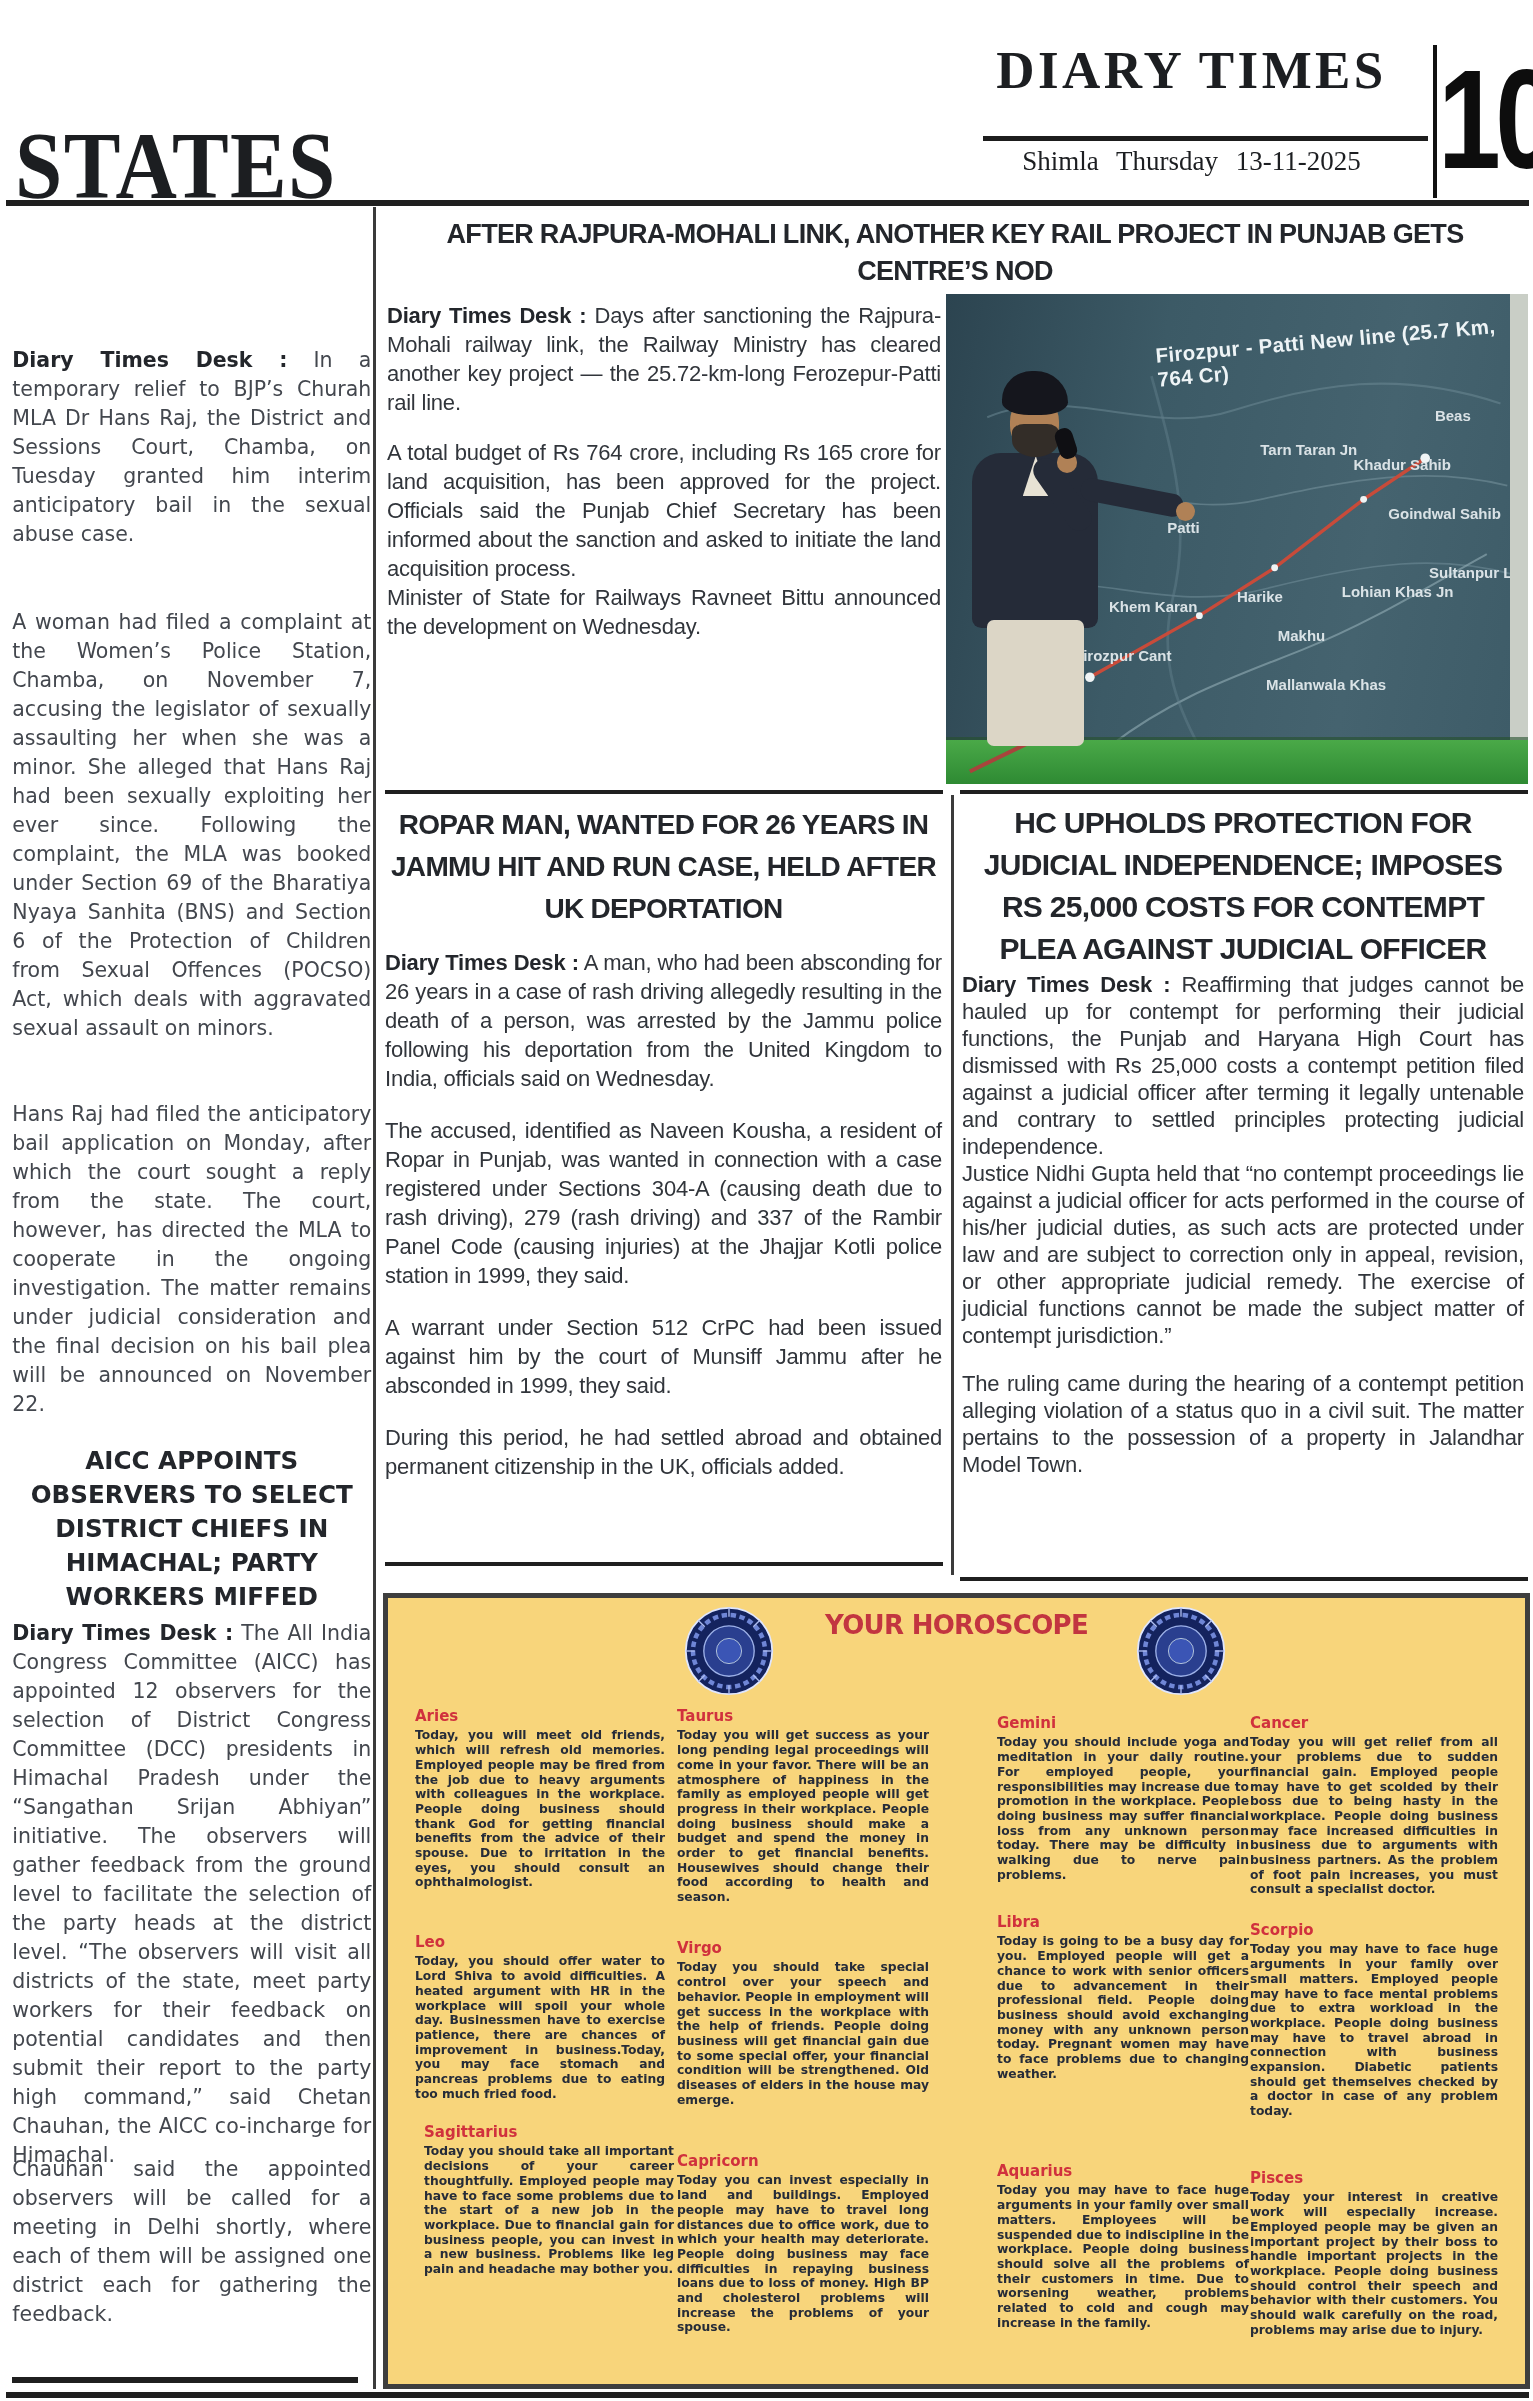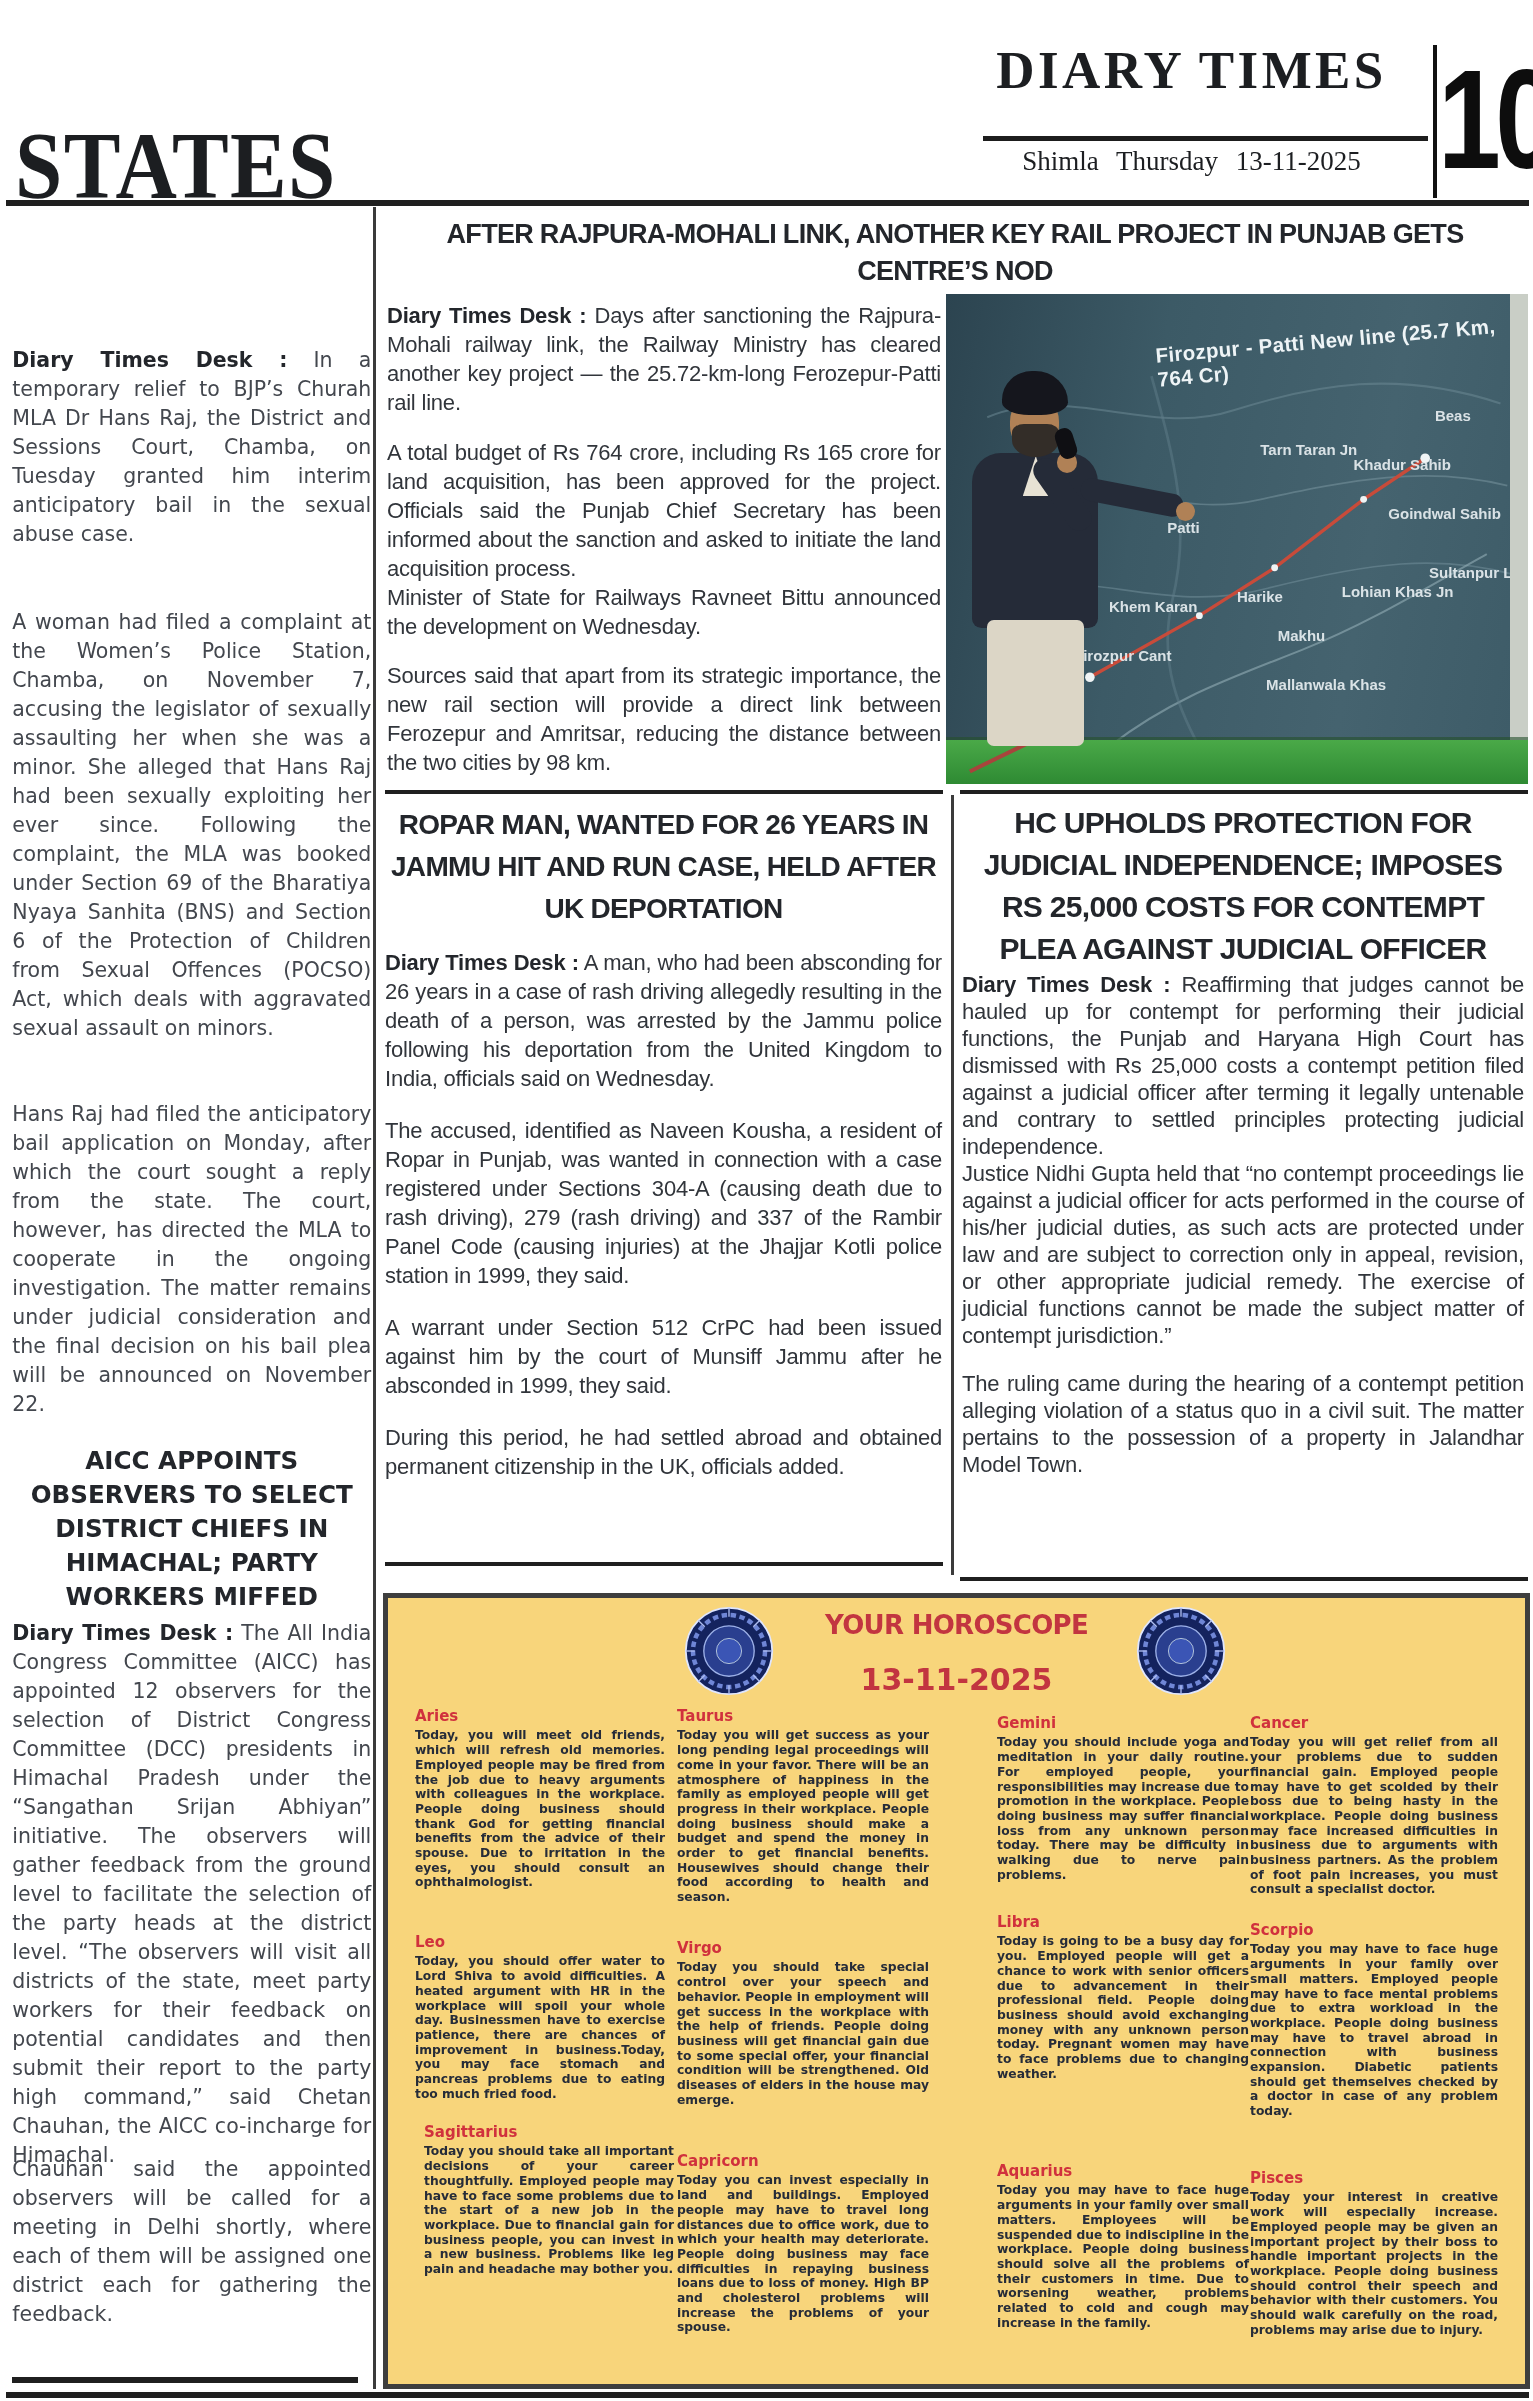--- a/index.html
+++ b/index.html
@@ -108,21 +108,20 @@
   <div class="abs rule" style="left:12.3px;top:2377px;width:346px;height:5.5px;"></div>
 
   <div class="abs hl hl-cond" style="left:383px;top:216px;width:1144px;font-size:27px;line-height:37px;">AFTER RAJPURA-MOHALI LINK, ANOTHER KEY RAIL PROJECT IN PUNJAB GETS CENTRE’S NOD</div>
   <div class="abs" style="left:387px;top:301px;width:554px;">
     <p class="body-cond" style="margin-bottom:20.5px;">
       <b class="byline">Diary Times Desk :</b>
       <span>Days after sanctioning the Rajpura-Mohali railway link, the Railway Ministry has cleared another key project — the 25.72-km-long Ferozepur-Patti rail line.</span>
     </p>
     <p class="body-cond" style="margin-bottom:0;">A total budget of Rs 764 crore, including Rs 165 crore for land acquisition, has been approved for the project. Officials said the Punjab Chief Secretary has been informed about the sanction and asked to initiate the land acquisition process.</p>
     <p class="body-cond" style="margin-bottom:20.5px;">Minister of State for Railways Ravneet Bittu announced the development on Wednesday.</p>
-    <p class="body-cond">Sources said that apart from its strategic importance, the new rail section will provide a direct link between Ferozepur and Amritsar, reducing the distance between the two cities by 98 km.</p>
   </div>
 
   <div class="abs photo">
     <svg class="mapsvg" width="582" height="490" viewBox="0 0 850 716">
       <rect x="0" y="0" width="850" height="716" fill="none"></rect>
       <path d="M60,180 C180,130 300,210 420,170 C540,132 660,110 810,160" stroke="#6c8894" stroke-width="3" fill="none" opacity="0.55"></path>
       <path d="M120,300 C240,260 330,330 460,300 C590,272 700,250 820,280" stroke="#7d99a4" stroke-width="2.5" fill="none" opacity="0.5"></path>
       <path d="M90,430 C210,400 320,470 470,430 C620,392 720,380 830,410" stroke="#7d99a4" stroke-width="2.5" fill="none" opacity="0.45"></path>
       <path d="M240,660 C330,590 420,560 520,520 C620,480 700,430 790,380" stroke="#93adb6" stroke-width="3" fill="none" opacity="0.6"></path>
       <path d="M300,120 C330,230 360,330 330,450 C310,540 340,610 380,680" stroke="#5f7d89" stroke-width="4" fill="none" opacity="0.5"></path>
@@ -217,21 +216,20 @@
           <line x1="50" y1="88" x2="50" y2="98"></line>
         <line x1="2" y1="50" x2="12" y2="50"></line>
           <line x1="88" y1="50" x2="98" y2="50"></line>
         <line x1="16" y1="16" x2="23" y2="23"></line>
           <line x1="77" y1="77" x2="84" y2="84"></line>
         <line x1="16" y1="84" x2="23" y2="77"></line>
           <line x1="77" y1="23" x2="84" y2="16"></line>
       </g>
     </svg>
     <div class="htitle">YOUR HOROSCOPE</div>
-    <div class="hdate">13-11-2025</div>
 
     <div class="hsign" style="left:27px;top:109px;width:250px;">
       <div class="hname">Aries</div>
       <p class="hbody">Today, you will meet old friends, which will refresh old memories. Employed people may be fired from the job due to heavy arguments with colleagues in the workplace. People doing business should thank God for getting financial benefits from the advice of their spouse. Due to irritation in the eyes, you should consult an ophthalmologist.</p>
     </div>
     <div class="hsign" style="left:289px;top:109px;width:252px;">
       <div class="hname">Taurus</div>
       <p class="hbody">Today you will get success as your long pending legal proceedings will come in your favor. There will be an atmosphere of happiness in the family as employed people will get progress in their workplace. People doing business should make a budget and spend the money in order to get financial benefits. Housewives should change their food according to health and season.</p>
     </div>
     <div class="hsign" style="left:609px;top:116px;width:252px;">

